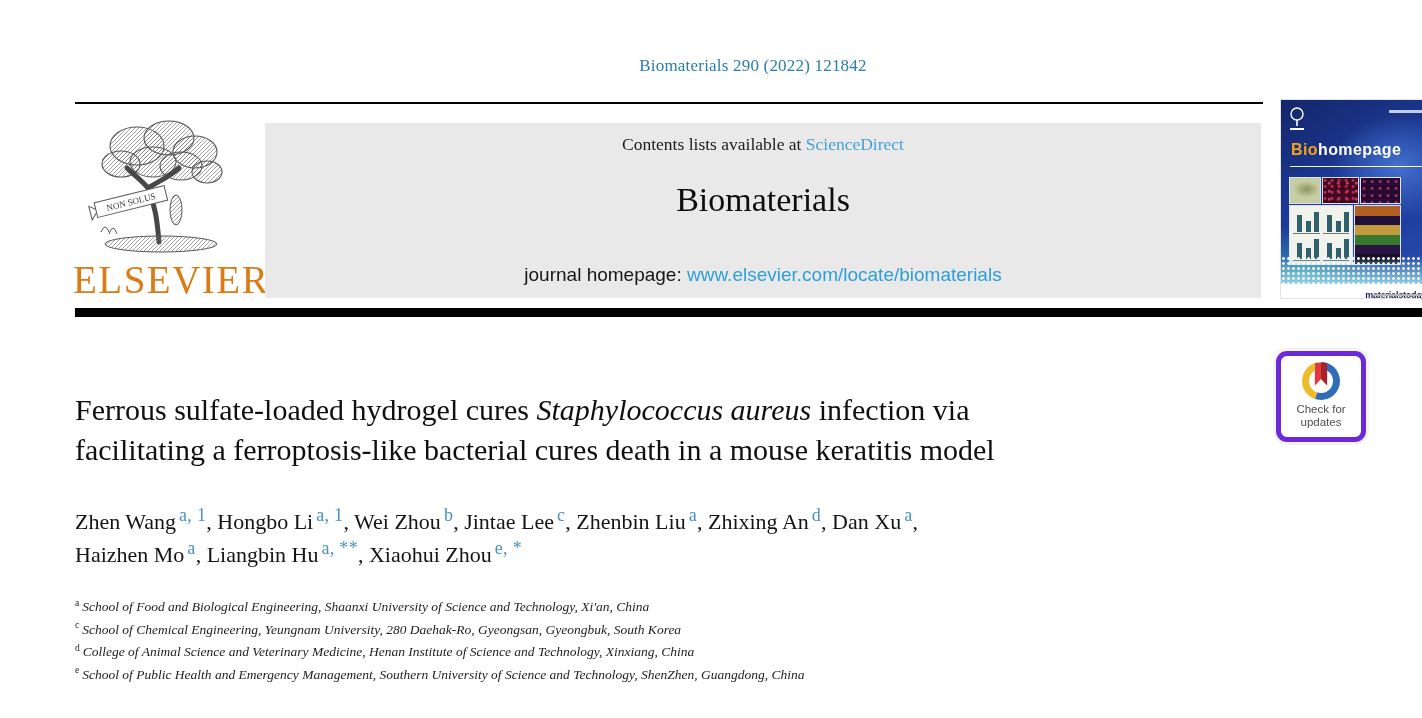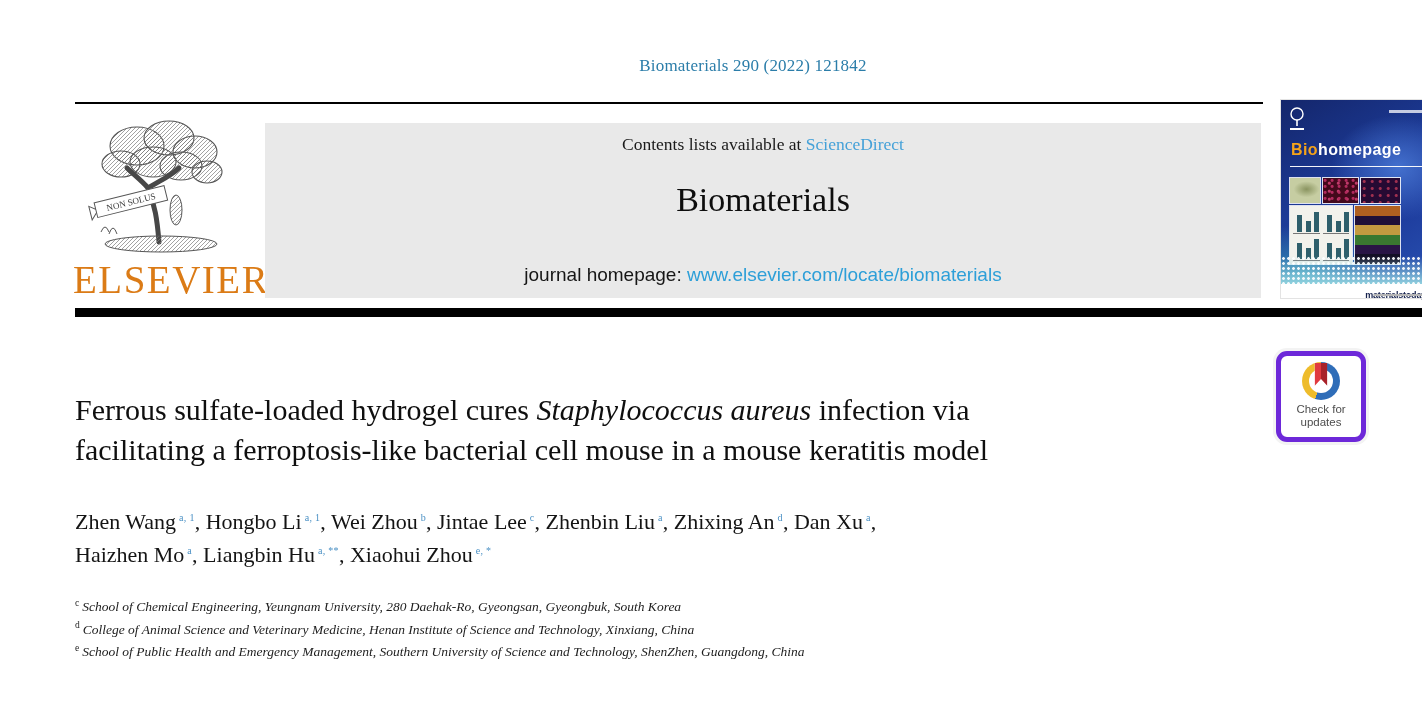--- a/index.html
+++ b/index.html
@@ -76,21 +76,21 @@
   .cfu-bm{position:absolute;left:50%;top:1px;transform:translateX(-50%);width:13px;height:23px;
     background:linear-gradient(90deg,#e03a3f 50%,#a8222a 50%);
     clip-path:polygon(0 0,100% 0,100% 100%,50% 70%,0 100%);box-shadow:0 0 0 2px #fff;z-index:2;}
   .cfu-t{position:absolute;left:0;top:47px;width:100%;text-align:center;
     font-family:"Liberation Sans",sans-serif;font-size:11.5px;line-height:13px;color:#4d4d4d;}
   
   .title{position:absolute;left:47px;top:390px;margin:0;font-weight:400;
     font-size:30px;line-height:40px;color:#0f0f0f;white-space:nowrap;}
   .title em{font-style:italic;}
   .authors{position:absolute;left:47px;top:505px;font-size:22px;line-height:33px;color:#141414;white-space:nowrap;}
-  .a-sup{color:var(--c-sup);font-size:10px;margin-left:3px;letter-spacing:.3px;text-align:center;}
+  .a-sup{color:var(--c-sup);font-size:18px;margin-left:3px;letter-spacing:.3px;text-align:center;}
   .affils{position:absolute;left:47px;top:596px;font-size:13.5px;line-height:22.5px;color:#1c1c1c;}
   .af-sup{font-size:9.5px;font-style:normal;margin-right:3px;}
   .af-text{font-style:italic;}
   sup{vertical-align:super;line-height:0;}
 </style>
 </head>
 <body>
 
 <div id="page" style="--c-citation: #2b7da9; --c-sd: #45a1d8; --c-url: #2d9fd8; --c-sup: #4a90c4; --c-orange: #db7b16; --c-coverblue: #1e3d9e; --c-bio: #f5a31a; --c-cmred: #d5282f; --c-cmyellow: #eebc2b; --c-cmblue: #2f6db8;">
 
@@ -198,27 +198,28 @@
       <div class="cfu-bm"></div>
     </div>
     <div class="cfu-t">
       <div>Check for</div>
       <div>updates</div>
     </div>
   </div>
 
   <h1 class="title">
     <div><span>Ferrous sulfate-loaded hydrogel cures </span><em>Staphylococcus aureus</em><span> infection via</span></div>
-    <div>facilitating a ferroptosis-like bacterial cell mouse in a mouse keratitis model</div>
+    <div>facilitating a ferroptosis-like bacterial cures death in a mouse keratitis model</div>
   </h1>
 
   <div class="authors" id="authors">
       <div><span>Zhen Wang</span><sup class="a-sup">a, 1</sup><span>, </span><span>Hongbo Li</span><sup class="a-sup">a, 1</sup><span>, </span><span>Wei Zhou</span><sup class="a-sup">b</sup><span>, </span><span>Jintae Lee</span><sup class="a-sup">c</sup><span>, </span><span>Zhenbin Liu</span><sup class="a-sup">a</sup><span>, </span><span>Zhixing An</span><sup class="a-sup">d</sup><span>, </span><span>Dan Xu</span><sup class="a-sup">a</sup><span>,</span></div>
       <div><span>Haizhen Mo</span><sup class="a-sup">a</sup><span>, </span><span>Liangbin Hu</span><sup class="a-sup">a, **</sup><span>, </span><span>Xiaohui Zhou</span><sup class="a-sup">e, *</sup><span></span></div>
     </div>
 
   <div class="affils" id="affils">
+      <div><sup class="af-sup">a</sup><span class="af-text">School of Food and Biological Engineering, Shaanxi University of Science and Technology, Xi'an, China</span></div>
       <div><sup class="af-sup">c</sup><span class="af-text">School of Chemical Engineering, Yeungnam University, 280 Daehak-Ro, Gyeongsan, Gyeongbuk, South Korea</span></div>
       <div><sup class="af-sup">d</sup><span class="af-text">College of Animal Science and Veterinary Medicine, Henan Institute of Science and Technology, Xinxiang, China</span></div>
       <div><sup class="af-sup">e</sup><span class="af-text">School of Public Health and Emergency Management, Southern University of Science and Technology, ShenZhen, Guangdong, China</span></div>
     </div>
 
 </div>
 
 </body></html>

